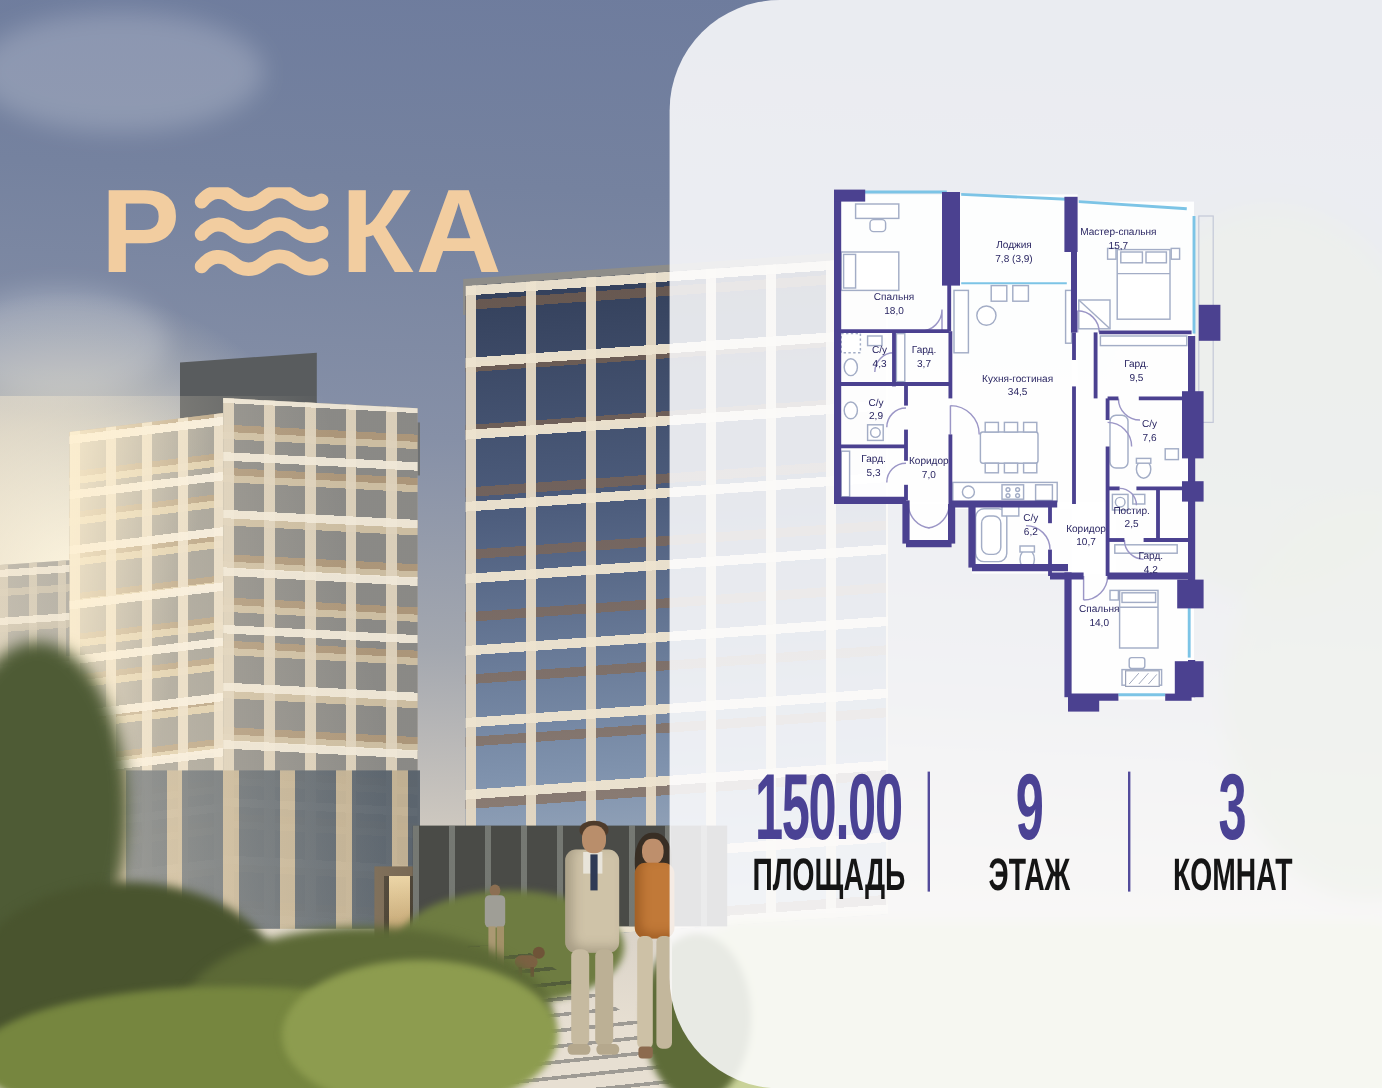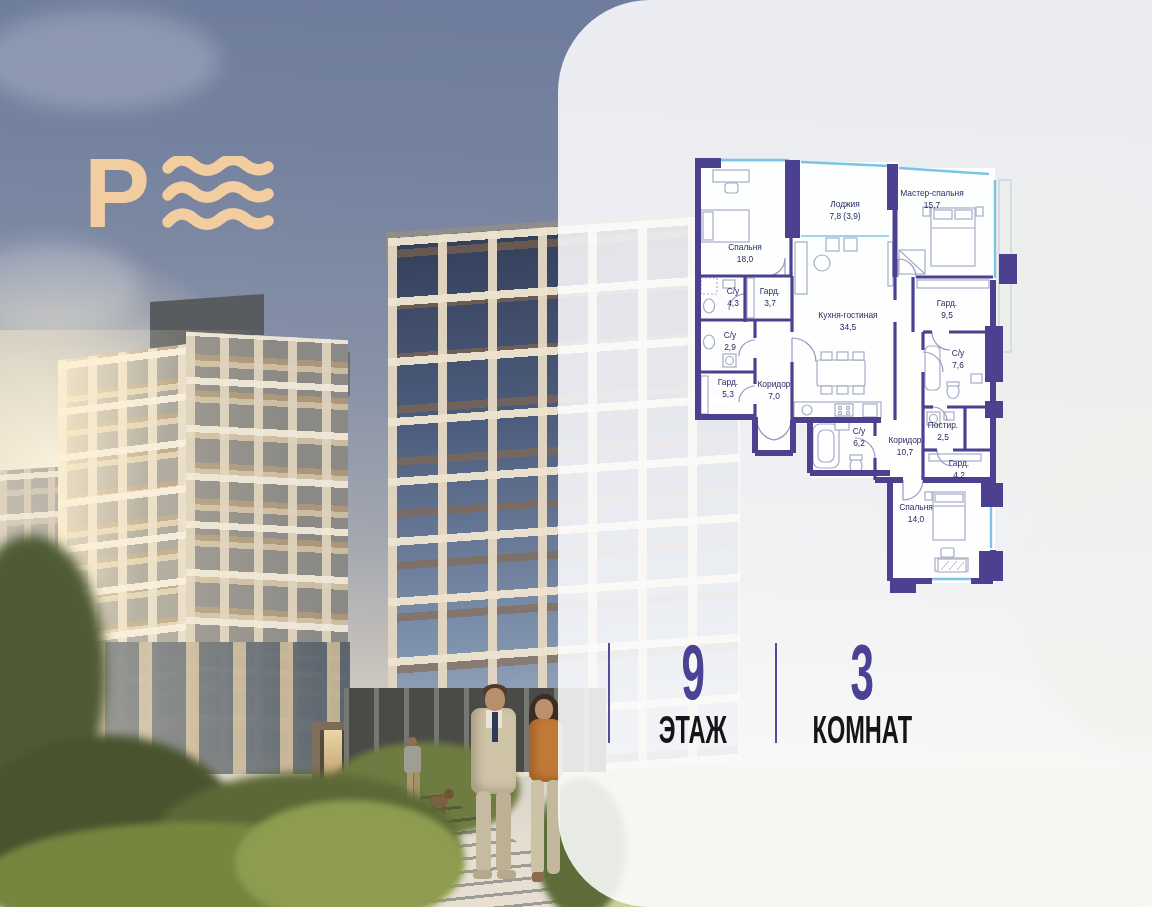--- a/index.html
+++ b/index.html
@@ -201,20 +201,21 @@
 
   <div class="abs logo">
     <span>Р</span>
     <svg width="112" height="78" viewBox="0 0 112 78">
       <g fill="none" stroke="#f2cda0" stroke-width="11.5" stroke-linecap="round">
         <path d="M6,12 C14,2 24,2 32,9 C40,16 50,16 58,9 C66,2 76,2 84,9 C92,15 100,15 106,11"></path>
         <path d="M6,39 C14,29 24,29 32,36 C40,43 50,43 58,36 C66,29 76,29 84,36 C92,42 100,42 106,38"></path>
         <path d="M6,66 C14,56 24,56 32,63 C40,70 50,70 58,63 C66,56 76,56 84,63 C92,69 100,69 106,65"></path>
       </g>
     </svg>
+    <span>КА</span>
   </div>
 
   <div class="abs panel"></div>
 
   <svg class="abs plan" width="340" height="470" viewBox="0 0 340 470">
 
     <g fill="rgba(255,255,255,0.9)">
       <rect x="13" y="12" width="95" height="258"></rect>
       <rect x="108" y="12" width="105" height="262"></rect>
       <rect x="208" y="18" width="102" height="415"></rect>
@@ -391,20 +392,24 @@
         <text x="273" y="206"><tspan x="273">С/у</tspan><tspan x="273" dy="11.5">7,6</tspan></text>
         <text x="174" y="284"><tspan x="174">С/у</tspan><tspan x="174" dy="11.5">6,2</tspan></text>
         <text x="220" y="293"><tspan x="220">Коридор</tspan><tspan x="220" dy="11.5">10,7</tspan></text>
         <text x="258" y="278"><tspan x="258">Постир.</tspan><tspan x="258" dy="11.5">2,5</tspan></text>
         <text x="274" y="316"><tspan x="274">Гард.</tspan><tspan x="274" dy="11.5">4,2</tspan></text>
         <text x="231" y="360"><tspan x="231">Спальня</tspan><tspan x="231" dy="11.5">14,0</tspan></text>
       </g>
   </svg>
 
   <div class="abs stats">
+    <div class="stat w1">
+      <div class="stat-value">150.00</div>
+      <div class="stat-label">ПЛОЩАДЬ</div>
+    </div>
     <div class="stat-divider"></div>
     <div class="stat w2">
       <div class="stat-value">9</div>
       <div class="stat-label">ЭТАЖ</div>
     </div>
     <div class="stat-divider"></div>
     <div class="stat w3">
       <div class="stat-value">3</div>
       <div class="stat-label">КОМНАТ</div>
     </div>

